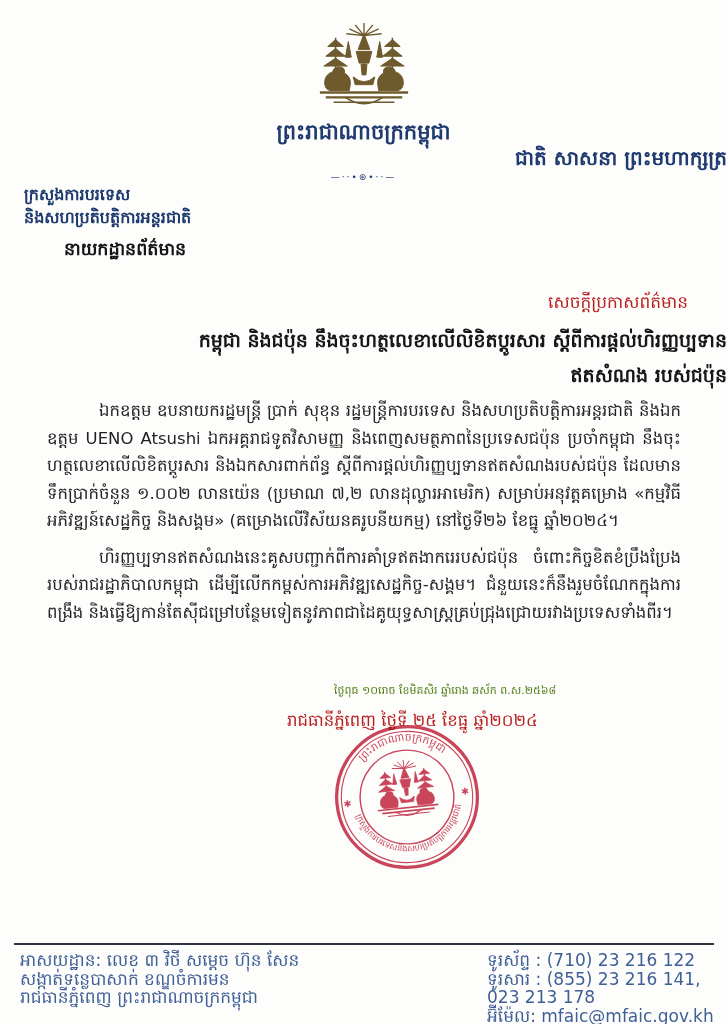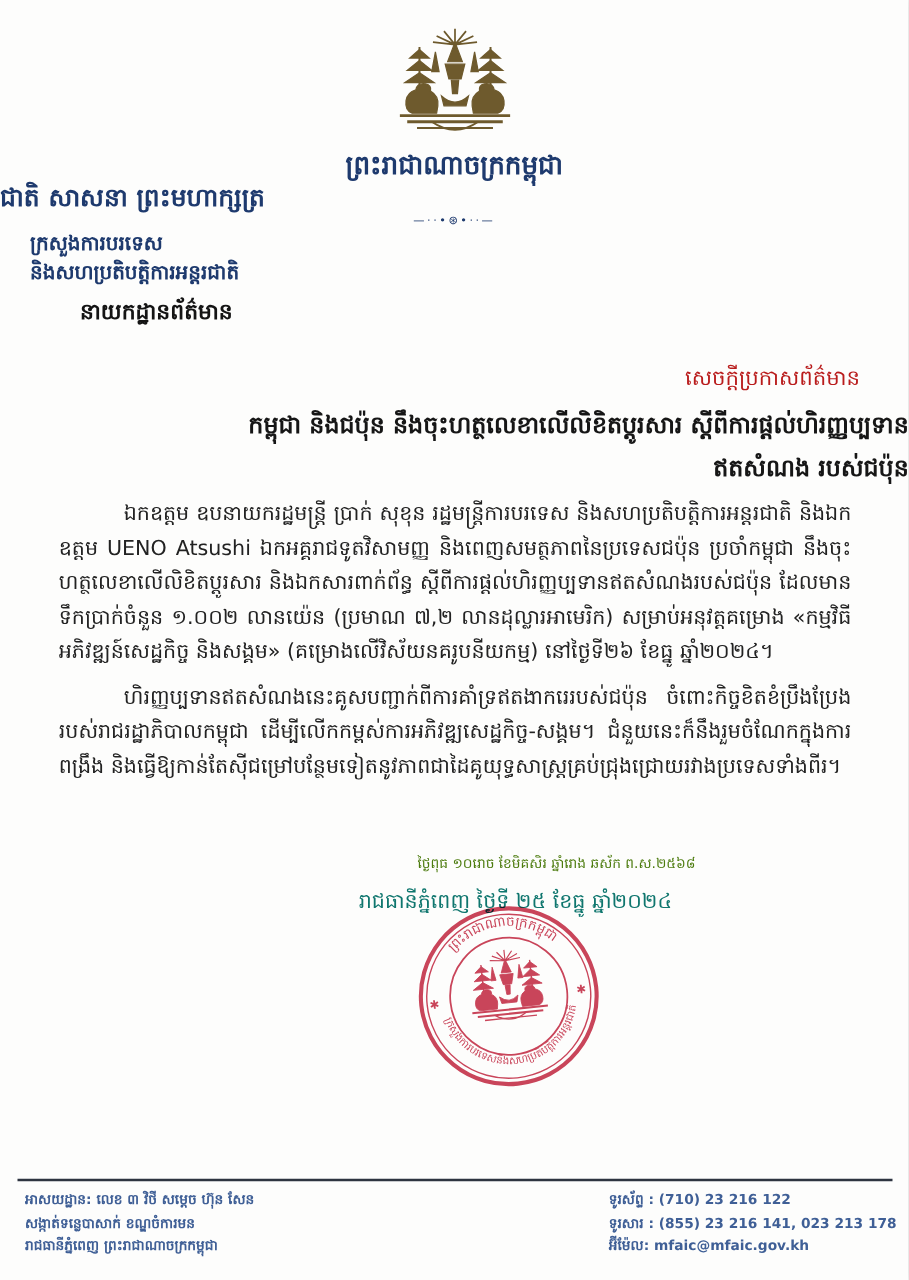--- a/index.html
+++ b/index.html
@@ -19,49 +19,49 @@
     font-family:"DejaVu Sans", sans-serif;
     overflow:hidden;
     box-shadow:0 0 6px rgba(0,0,0,.25);
   }
   .center-x{left:50%;transform:translateX(-50%);}
   .abs{position:absolute;}
   .nowrap{white-space:nowrap;}
 
   .arms-header{top:20px;width:136px;height:98px;color:var(--arms-gold);}
   .kingdom{top:118px;width:100%;text-align:center;font-size:21px;font-weight:bold;color:var(--header-navy);}
-  .motto{top:145px;width:100%;text-align:left;font-size:20px;font-weight:bold;color:var(--header-navy);}
+  .motto{top:145px;width:100%;text-align:right;font-size:20px;font-weight:bold;color:var(--header-navy);}
   .ornament{top:172px;width:100%;text-align:center;font-size:9px;letter-spacing:2px;color:var(--header-navy);}
 
   .ministry{top:183px;left:24px;width:214px;font-size:16px;line-height:23px;font-weight:bold;color:var(--header-navy);}
   .department{top:238px;left:64px;font-size:17.5px;font-weight:bold;color:#141414;}
   .press-kind{top:277px;right:39px;font-size:17px;color:#b91c1c;margin-top:14px;}
 
   .doc-title{top:323px;width:100%;text-align:right;font-weight:bold;color:#161616;font-size:19px;line-height:35px;}
 
   .bodytext{
     top:397px;left:47px;width:634px;height:332px;overflow:hidden;
     font-size:16.5px;line-height:27.5px;text-align:justify;color:var(--body-text);
   }
   .bodytext p{text-indent:52px;margin-bottom:9px;}
 
   .date-lunar{top:683px;left:334px;font-size:11px;color:#4d7c0f;}
-  .date-greg{top:710px;left:287px;font-size:16.5px;color:#0f766e;}
+  .date-greg{top:710px;left:287px;font-size:16.5px;color:#b91c1c;}
 
   .stamp{
     top:722px;left:332px;width:150px;height:150px;
     color:var(--stamp-red);opacity:.88;
     transform:rotate(-6deg);
     mix-blend-mode:multiply;
     z-index:3;
   }
   .stamp svg{width:100%;height:100%;}
 
   .footer-rule{top:943px;left:14px;width:700px;height:2px;background:#2e3440;}
-  .footer-col{font-size:11px;line-height:18.5px;color:var(--footer-blue);font-weight:bold;}
+  .footer-col{font-size:17px;line-height:18.5px;color:var(--footer-blue);}
   .footer-left{top:951px;left:20px;}
   .footer-right{top:951px;left:487px;}
 </style>
 </head>
 <body>
 
 <svg width="0" height="0" style="position:absolute">
   <symbol id="royal-arms" viewBox="0 0 130 100">
     <g fill="currentColor" stroke="currentColor">
       <g stroke-width="1.4" fill="none">

